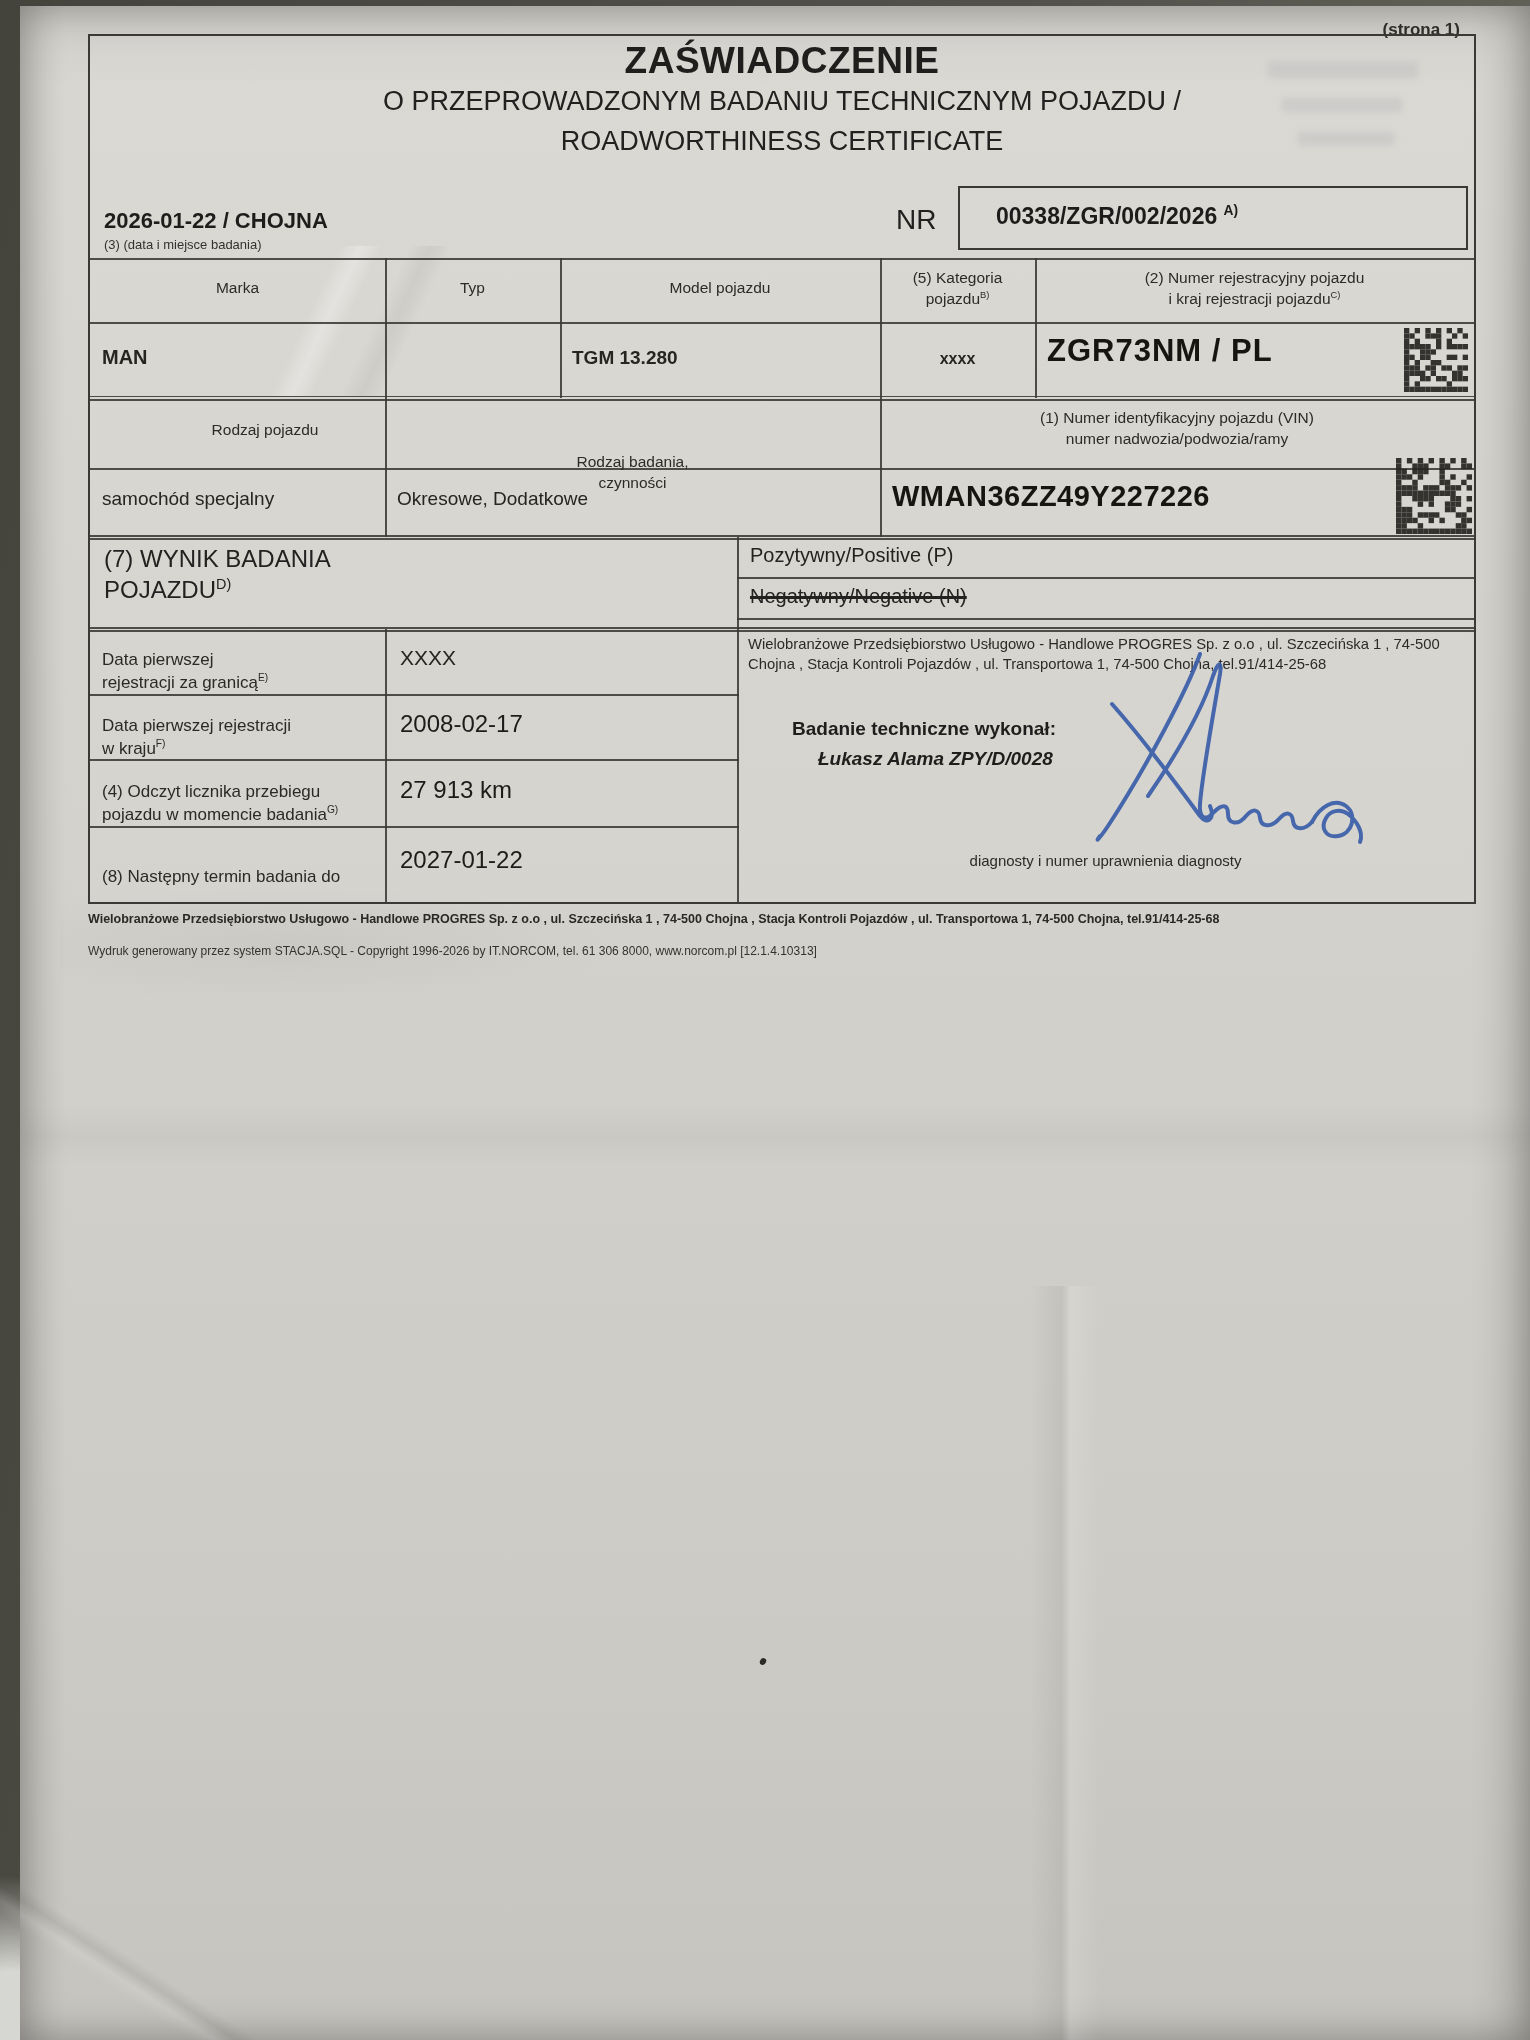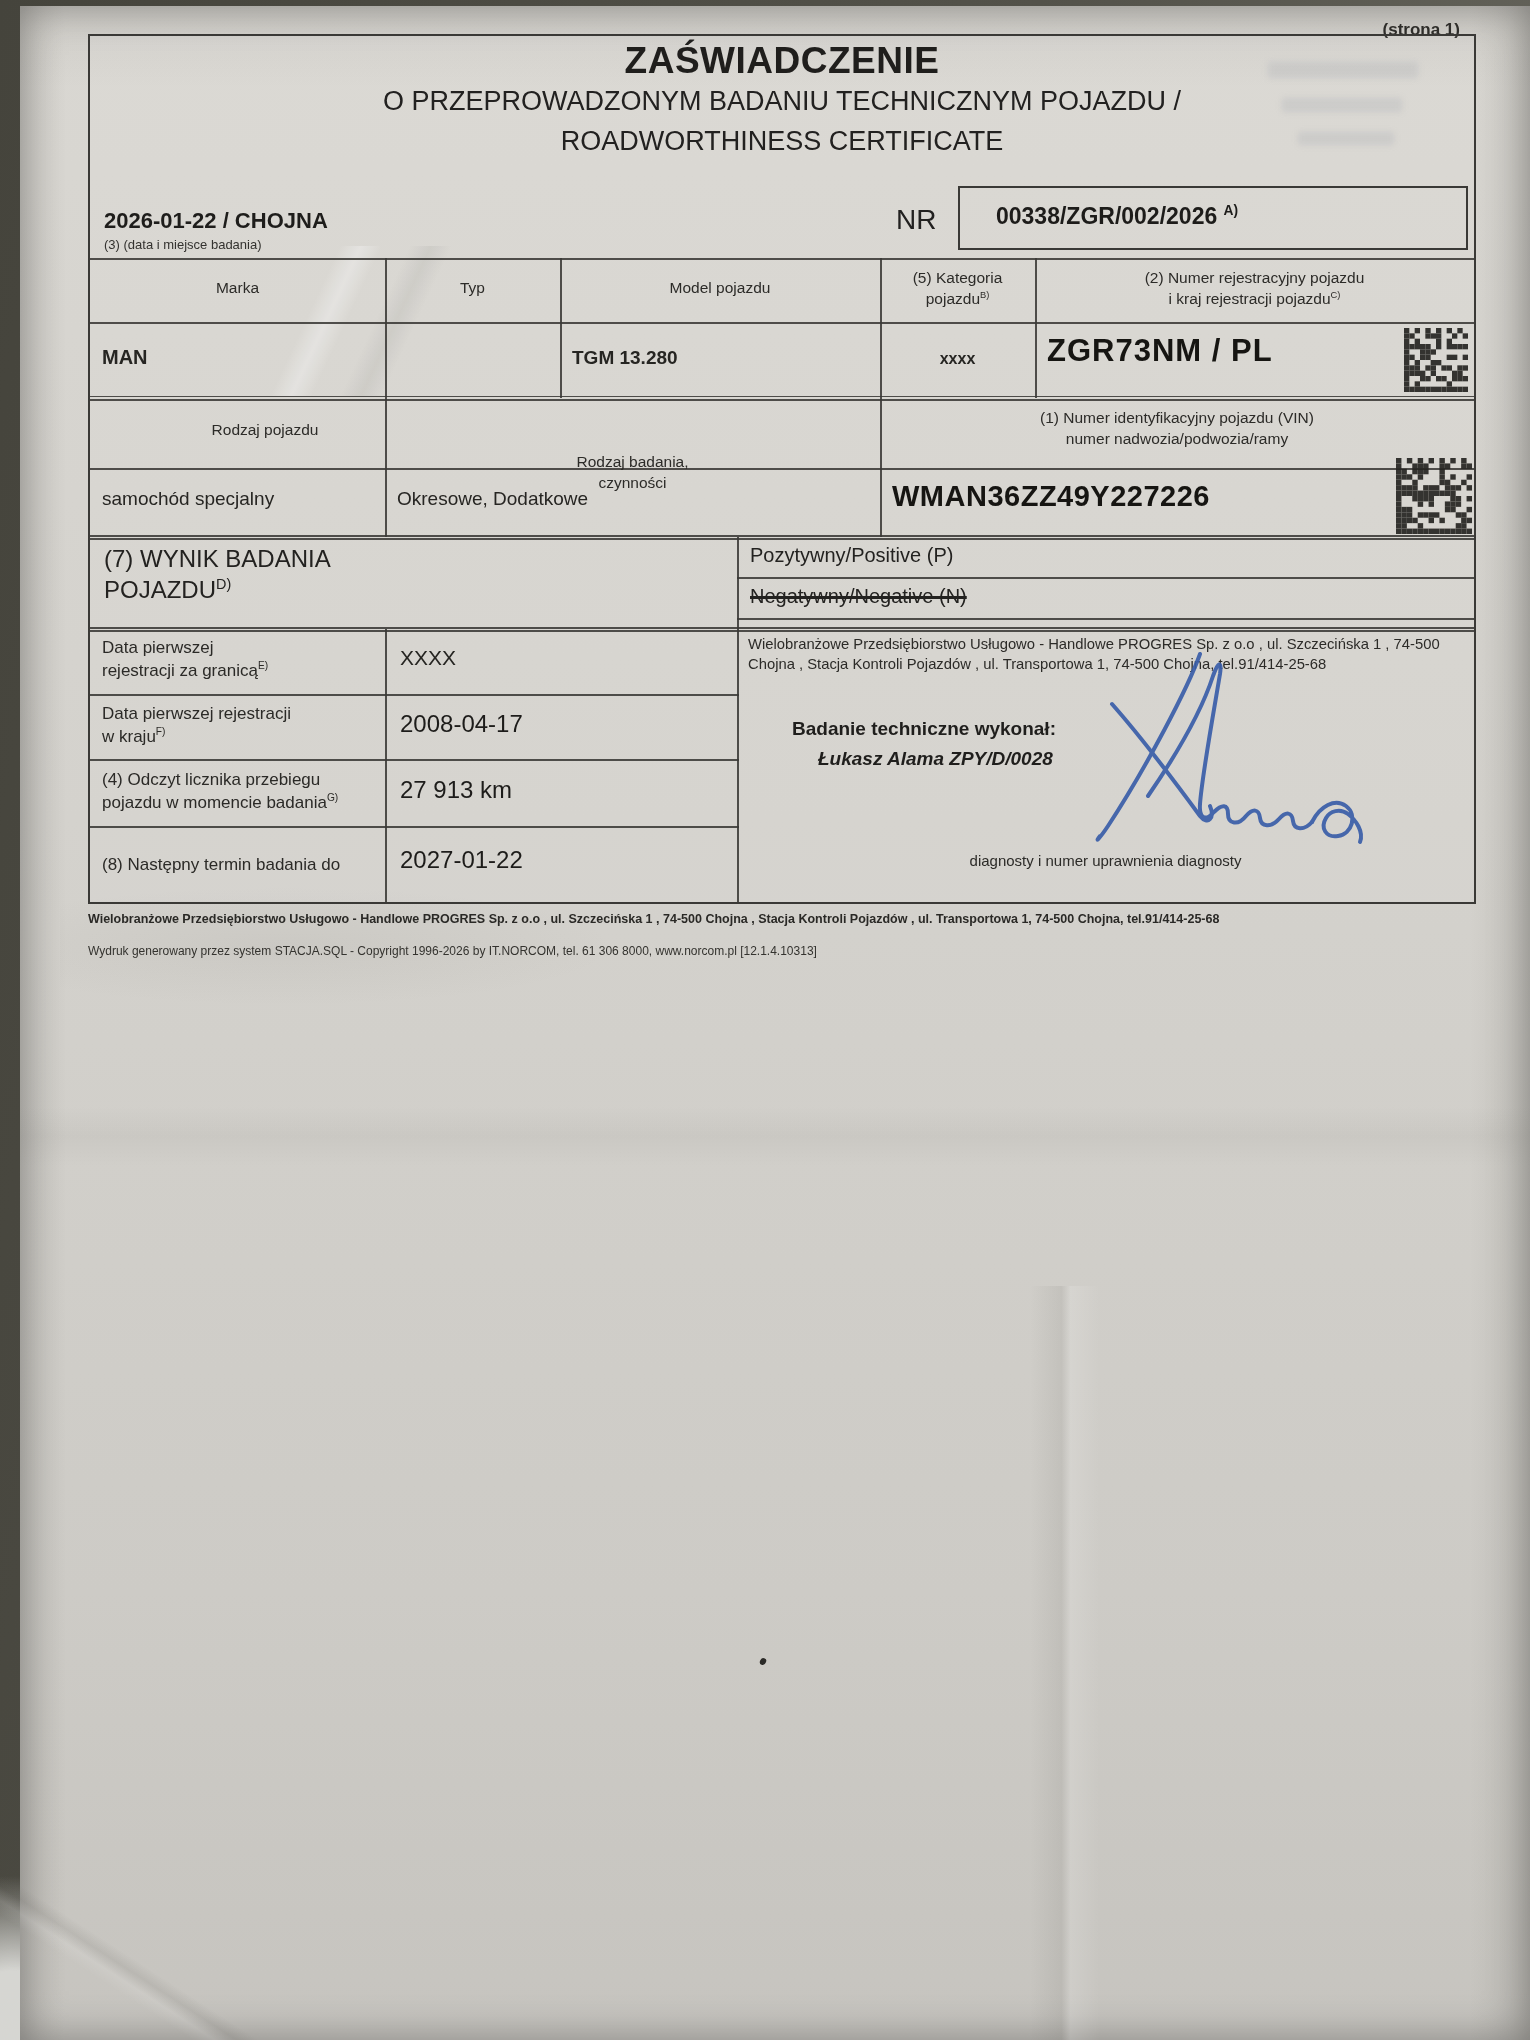--- a/index.html
+++ b/index.html
@@ -16,21 +16,21 @@
   .abs{position:absolute;}
   .hl{position:absolute;height:2px;background:#3a3936;opacity:.88;}
   .hl.thick{height:5px;background:linear-gradient(180deg,#3a3936 30%,rgba(0,0,0,0) 30%,rgba(0,0,0,0) 66%,#3a3936 66%);}
   .vl{position:absolute;width:2px;background:#3a3936;opacity:.88;}
   #form{position:absolute;left:68px;top:28px;width:1384px;height:866px;
     border:2.5px solid #3a3936;background:rgba(255,255,255,.06);}
   .c{position:absolute;}
   .ctr{text-align:center;}
   sup{font-size:.6em;vertical-align:super;}
   .struck{text-decoration:line-through;text-decoration-thickness:2.5px;}
-  .lbl{font-size:17px;line-height:1.32;color:#2b2a27;}
+  .lbl{font-size:17px;line-height:1.32;color:#2b2a27;margin-top:12px;}
   .val{font-size:24px;color:#1d1c1a;}
   .hdr{font-size:15.5px;line-height:1.35;color:#2c2b28;}
   .crease{position:absolute;pointer-events:none;}
   .ghost{position:absolute;background:rgba(125,128,140,.16);filter:blur(3px);border-radius:3px;}
   #sig svg{display:block;}
 </style>
 </head>
 <body>
 
 <div id="paper">
@@ -324,21 +324,21 @@
     <div class="c lbl" style="left:12px;top:601px;">
       <div>Data pierwszej</div>
       <div><span>rejestracji za granicą</span><sup>E)</sup></div>
     </div>
     <div class="c" style="left:310px;top:610px;font-size:21px;">XXXX</div>
 
     <div class="c lbl" style="left:12px;top:667px;">
       <div>Data pierwszej rejestracji</div>
       <div><span>w kraju</span><sup>F)</sup></div>
     </div>
-    <div class="c val" style="left:310px;top:674px;">2008-04-17</div>
+    <div class="c val" style="left:310px;top:674px;">2008-02-17</div>
 
     <div class="c lbl" style="left:12px;top:733px;">
       <div>(4) Odczyt licznika przebiegu</div>
       <div><span>pojazdu w momencie badania</span><sup>G)</sup></div>
     </div>
     <div class="c val" style="left:310px;top:740px;text-align:center;">27 913 km</div>
 
     <div class="c lbl" style="left:12px;top:818px;">
       <span>(8) Następny termin badania do</span>
     </div>

